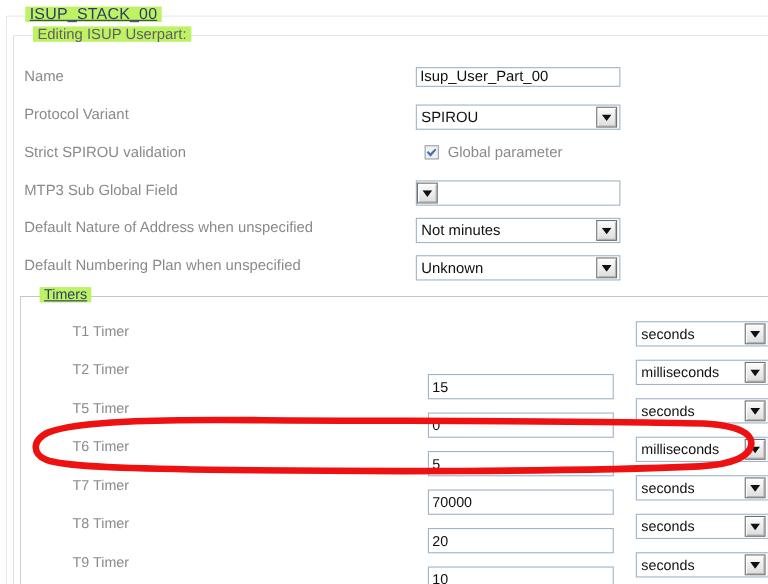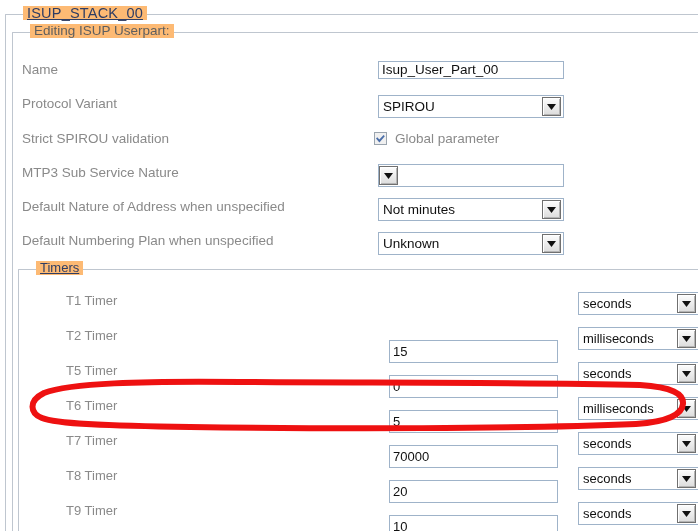--- a/index.html
+++ b/index.html
@@ -45,21 +45,21 @@
     left: 18px;
     top: 269px;
     width: 696px;
     height: 290px;
     border-right: none;
     border-bottom: none;
   }
 
   .gb-legend {
     position: absolute;
-    background: #fdba74;
+    background: #bef264;
     padding: 0 4px;
     line-height: 14px;
     white-space: nowrap;
   }
   .legend-title {
     left: 23px;
     top: 6px;
     font-size: 14.5px;
     color: #2f3d63;
     text-decoration: underline;
@@ -157,21 +157,21 @@
   .cb-unit {
     left: 578px;
     width: 121px;
     font-size: 13px;
   }
   .cb-unit .combo-text { font-size: 13px; }
 
   
   .checkrow {
     position: absolute;
-    left: 374px;
+    left: 386px;
     top: 131px;
     display: flex;
     align-items: center;
   }
   .checkbox-box {
     width: 13px;
     height: 13px;
     box-sizing: border-box;
     border: 1px solid #9aa4ae;
     background: #f0f0f0;
@@ -225,21 +225,21 @@
     </div>
     <div class="row-label lbl-main" style="top:126px">Strict SPIROU validation</div>
     <div class="checkrow" style="top:131px">
       <span class="checkbox-box">
         <svg width="9" height="8" viewBox="0 0 9 8" aria-hidden="true">
           <polygon points="0,3.6 1.3,2.3 3.3,4.4 7.6,0 8.8,1.2 3.4,7.4" fill="#4a6ea9"></polygon>
         </svg>
       </span>
       <span class="checkbox-label">Global parameter</span>
     </div>
-    <div class="row-label lbl-main" style="top:160px">MTP3 Sub Service Nature</div>
+    <div class="row-label lbl-main" style="top:160px">MTP3 Sub Global Field</div>
     <div class="combo cb-main" style="top:164px">
       <span class="combo-arrow">
         <svg width="9" height="6" viewBox="0 0 9 6" aria-hidden="true">
           <polygon points="0,0 9,0 4.5,6" fill="#101010"></polygon>
         </svg>
       </span>
     </div>
     <div class="row-label lbl-main" style="top:194px">Default Nature of Address when unspecified</div>
     <div class="combo cb-main" style="top:198px">
       <span class="combo-text">Not minutes</span>

